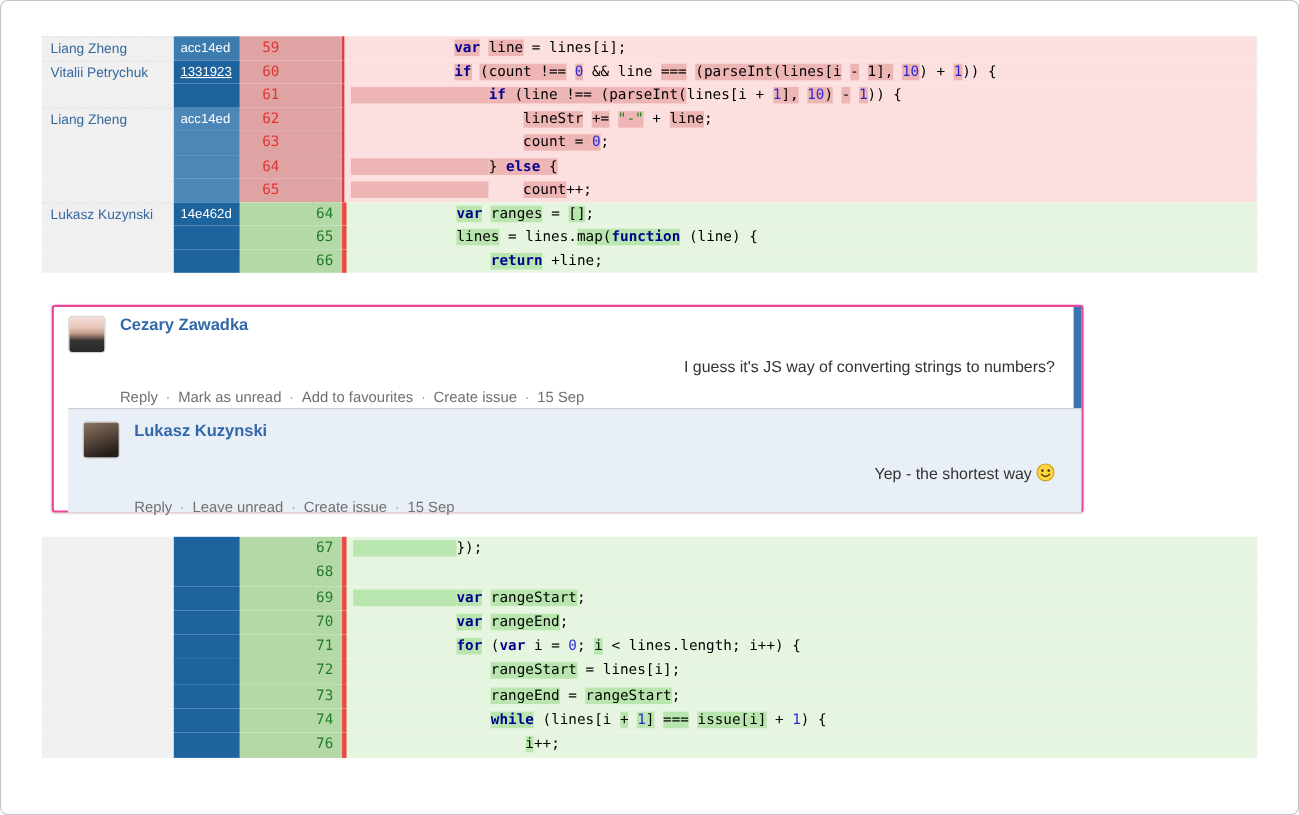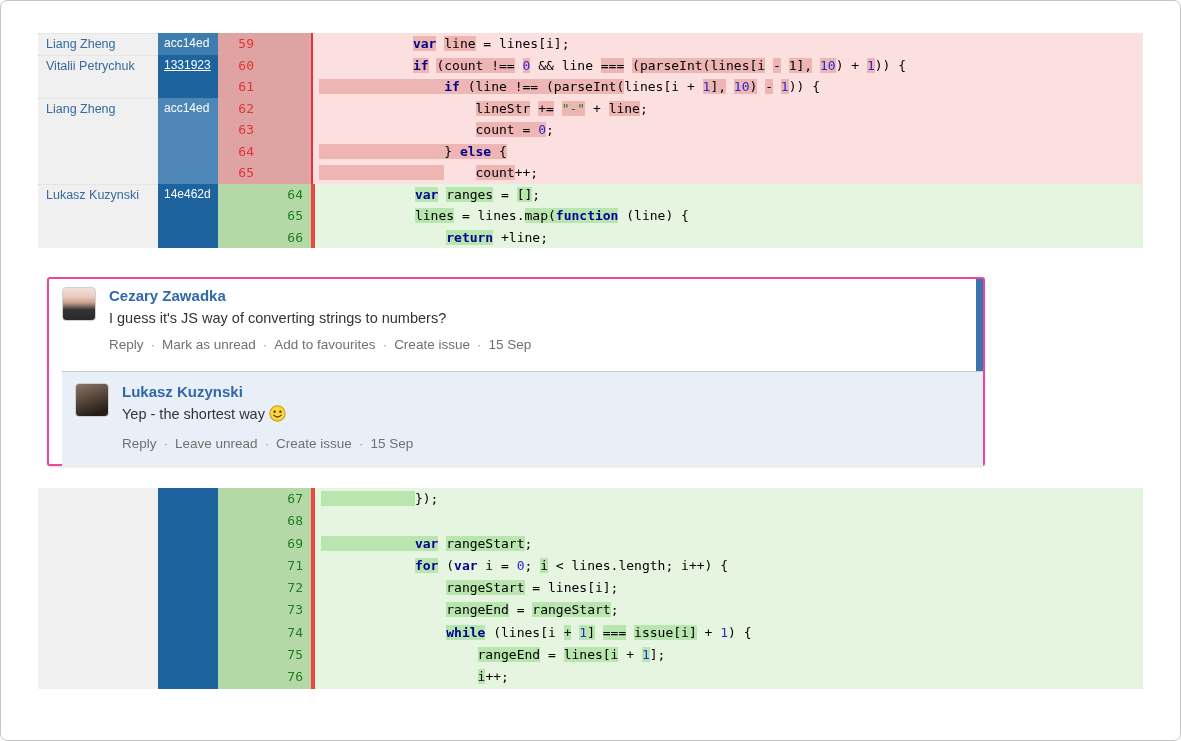--- a/index.html
+++ b/index.html
@@ -42,21 +42,21 @@
     background:#fff;border:2px solid #ec4899;border-radius:3px;box-shadow:0 1px 2px rgba(0,0,0,.14);}
   .unread-bar{position:absolute;top:0;right:0;width:7px;height:92px;background:#3b73af;}
   .comment{position:relative;box-sizing:border-box;padding:8px 24px 0 60px;}
   .comment-root{height:92px;}
   .comment-reply{height:95px;margin-left:13px;background:#e9eff7;border-top:1px solid #c9c9c9;padding-top:11px;}
   .avatar{position:absolute;left:13px;top:8px;width:34px;height:34px;border-radius:4px;border:1px solid #d0d0d0;box-sizing:border-box;}
   .comment-reply .avatar{top:11px;}
   .avatar.av1{background:linear-gradient(180deg,#f3e0da 0%,#eac9bd 28%,#caa08e 46%,#333333 68%,#2a2a2a 100%);}
   .avatar.av2{background:linear-gradient(160deg,#8a7667 0%,#5d4c40 40%,#241d18 85%);}
   .c-name{color:#3068a9;font-weight:bold;font-size:15px;line-height:18px;cursor:pointer;display:inline-block;}
-  .c-body{font-size:14.5px;color:#333;margin-top:4px;line-height:19px;}
+  .c-body{font-size:14.5px;color:#333;margin-top:20px;line-height:19px;text-align:right;}
   .c-actions{margin-top:9px;font-size:13.5px;color:#707070;}
   .act{color:#707070;text-decoration:none;cursor:pointer;}
   .dot{color:#999;margin:0 7px;}
   .cdate{color:#707070;}
   .smiley{display:inline-block;vertical-align:-3px;margin-left:4px;}
 </style>
 </head>
 <body>
 
 <div class="page">
@@ -206,20 +206,29 @@
           <span class="g-old"></span>
           <span class="g-new">69</span>
         </div>
         <div class="c-code"><span class="hl">            </span><span class="kw hl">var</span><span> </span><span class="hl">rangeStart</span><span>;</span></div>
       </div>
       <div class="row add">
         <div class="c-author"></div>
         <div class="c-hash" style="background: rgb(29, 99, 158);"></div>
         <div class="c-gutter">
           <span class="g-old"></span>
+          <span class="g-new">70</span>
+        </div>
+        <div class="c-code"><span>            </span><span class="kw hl">var</span><span> </span><span class="hl">rangeEnd</span><span>;</span></div>
+      </div>
+      <div class="row add">
+        <div class="c-author"></div>
+        <div class="c-hash" style="background: rgb(29, 99, 158);"></div>
+        <div class="c-gutter">
+          <span class="g-old"></span>
           <span class="g-new">71</span>
         </div>
         <div class="c-code"><span>            </span><span class="kw hl">for</span><span> (</span><span class="kw">var</span><span> i = </span><span class="num">0</span><span>; </span><span class="hl">i</span><span> &lt; lines.length; i++) {</span></div>
       </div>
       <div class="row add">
         <div class="c-author"></div>
         <div class="c-hash" style="background: rgb(29, 99, 158);"></div>
         <div class="c-gutter">
           <span class="g-old"></span>
           <span class="g-new">72</span>
@@ -242,27 +251,18 @@
           <span class="g-old"></span>
           <span class="g-new">74</span>
         </div>
         <div class="c-code"><span>                </span><span class="kw hl">while</span><span> (lines[i </span><span class="hl">+</span><span> </span><span class="num hl">1</span><span class="hl">]</span><span> </span><span class="hl">===</span><span> </span><span class="hl">issue[i]</span><span> + </span><span class="num">1</span><span>) {</span></div>
       </div>
       <div class="row add">
         <div class="c-author"></div>
         <div class="c-hash" style="background: rgb(29, 99, 158);"></div>
         <div class="c-gutter">
           <span class="g-old"></span>
-          <span class="g-new">75</span>
-        </div>
-        <div class="c-code"><span>                    </span><span class="hl">rangeEnd</span><span> = </span><span class="hl">lines[i</span><span> + </span><span class="num hl">1</span><span>];</span></div>
-      </div>
-      <div class="row add">
-        <div class="c-author"></div>
-        <div class="c-hash" style="background: rgb(29, 99, 158);"></div>
-        <div class="c-gutter">
-          <span class="g-old"></span>
           <span class="g-new">76</span>
         </div>
         <div class="c-code"><span>                    </span><span class="hl">i</span><span>++;</span></div>
       </div>
     </div>
 </div>
 
 </body></html>

